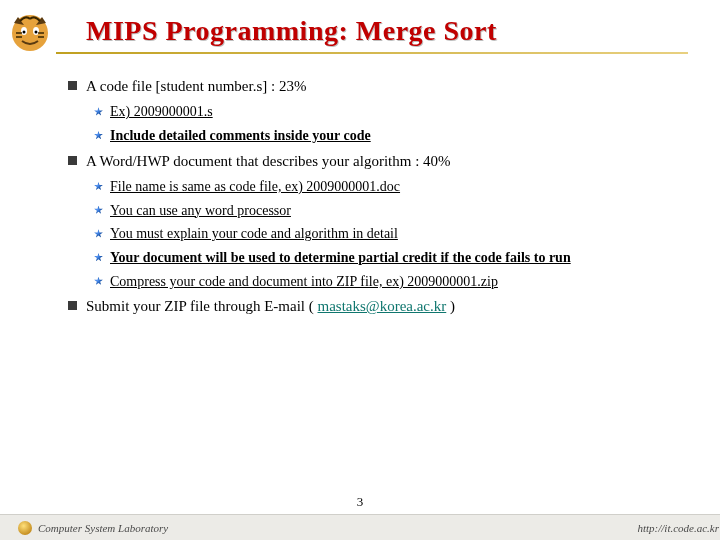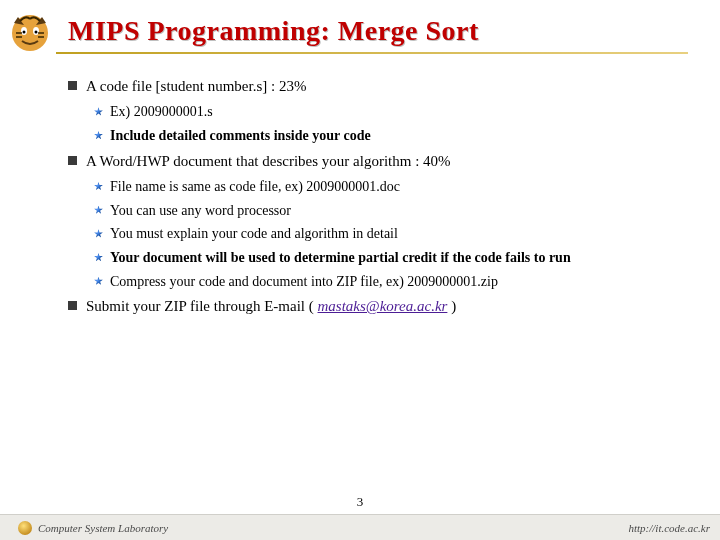--- a/index.html
+++ b/index.html
@@ -16,20 +16,21 @@
     width: 720px;
     height: 540px;
     position: relative;
     padding: 0;
   }
   .header {
     display: flex;
     align-items: center;
     padding: 4px 0 0 6px;
     height: 58px;
+    gap: 18px;
   }
   .tiger-logo {
     width: 48px;
     height: 48px;
     flex-shrink: 0;
   }
   .title {
     font-size: 28px;
     font-weight: 700;
     color: #c00000;
@@ -45,21 +46,21 @@
     height: 2px;
     background: linear-gradient(to right, #c0a020, #e8d080);
   }
   .content {
     padding: 14px 34px 0 34px;
     font-size: 15px;
     line-height: 1.55;
   }
   .lvl1 { margin: 4px 0 4px 8px; padding-left: 20px; position: relative; }
   .lvl2 { margin: 3px 0 3px 34px; padding-left: 18px; position: relative; }
-  .lvl3 { margin: 2px 0 2px 60px; padding-left: 16px; position: relative; font-size: 14px; }
+  .lvl3 { margin: 2px 0 2px 60px; padding-left: 16px; position: relative; font-size: 14px; text-decoration: underline; }
   .lvl1::before {
     content: "";
     position: absolute; left: 0; top: 5px;
     width: 11px; height: 11px;
     background: linear-gradient(135deg, #ffe07a, #b88a00);
     clip-path: polygon(50% 0, 100% 50%, 50% 100%, 0 50%);
   }
   .lvl2::before {
     content: "";
     position: absolute; left: 0; top: 6px;
@@ -67,31 +68,31 @@
     background: #3a3a3a;
   }
   .lvl3::before {
     content: "";
     position: absolute; left: 0; top: 6px;
     width: 9px; height: 9px;
     background: radial-gradient(circle at 35% 35%, #5a9cff 0%, #003a8c 70%);
     clip-path: polygon(50% 0%,61% 35%,98% 35%,68% 57%,79% 91%,50% 70%,21% 91%,32% 57%,2% 35%,39% 35%);
   }
   .bold { font-weight: 700; }
-  .link { text-decoration: underline; color: #4c1d95; font-style: italic; }
+  .link { text-decoration: underline; color: #0f766e; }
   .footer {
     position: absolute;
     bottom: 0; left: 0; right: 0;
     height: 26px;
     background: #ecebe7;
     border-top: 1px solid #d0cfca;
     display: flex;
     align-items: center;
     justify-content: space-between;
-    padding: 0 10px 0 18px;
+    padding: 0 1px 0 18px;
     font-size: 11px;
     font-style: italic;
     color: #4a4a4a;
   }
   .footer-left { display: flex; align-items: center; gap: 6px; }
   .korea-logo {
     width: 14px; height: 14px; border-radius: 50%;
     background: radial-gradient(circle at 40% 35%, #ffe07a, #b07000);
   }
   .page-num {

